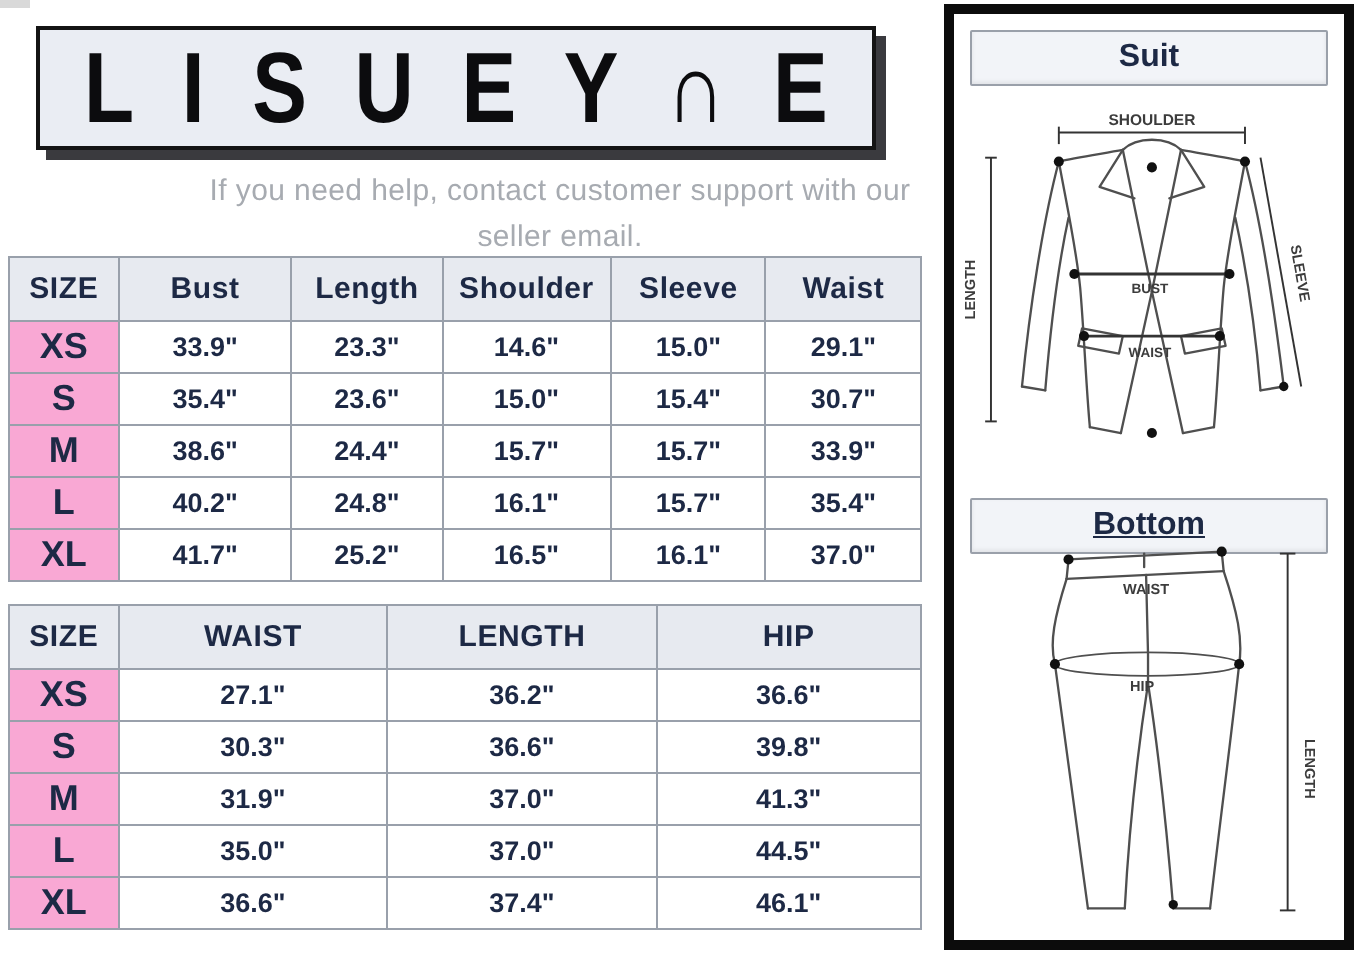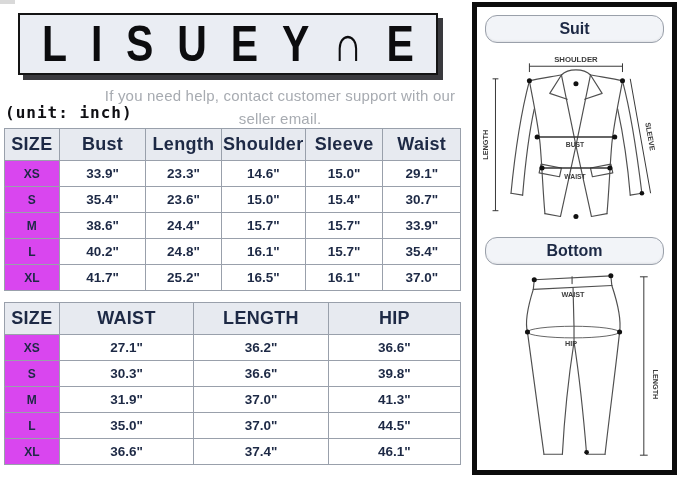--- a/index.html
+++ b/index.html
@@ -36,38 +36,38 @@
   table.size-table {
     position:absolute; left:4px; width:457px; border-collapse:collapse;
     table-layout:fixed; color:#1d2945;
   }
   .suit-table   { top:128px; }
   .bottom-table { top:302px; }
   .size-table th, .size-table td {
     border:1px solid #99a0ab; text-align:center; font-weight:bold;
     padding:0; overflow:hidden; white-space:nowrap;
   }
-  .size-table th { background:#e7eaf0; height:31px; font-size:18px; letter-spacing:0.3px; }
+  .size-table th { background:#e7eaf0; height:31px; font-size:15px; letter-spacing:0.3px; }
   .size-table td { background:#ffffff; height:25px; font-size:13.5px; }
-  .size-table td.size-col { background:#d946ef; font-size:12px; }
+  .size-table td.size-col { background:#f9a8d4; font-size:18px; }
 
   
   .right-panel {
     position:absolute; left:472px; top:2px; width:205px; height:473px;
     background:#ffffff; border:5px solid #0c0c0c; box-sizing:border-box;
   }
   .panel-title {
     position:absolute; left:8px; right:8px; height:26px;
-    border:1.5px solid #9aa0aa; border-radius:12px; background:#f2f4f8;
+    border:1.5px solid #9aa0aa; border-radius:1px; background:#f2f4f8;
     box-shadow:inset 0 -1px 2px rgba(0,0,0,0.08);
     display:flex; align-items:center; justify-content:center;
     font-weight:bold; font-size:16px; color:#1d2945;
   }
   .suit-title   { top:8px; }
-  .bottom-title { top:230px; }
+  .bottom-title { top:242px;text-decoration:underline; }
   .suit-art  { position:absolute; top:42px;  left:2px; }
   .pants-art { position:absolute; top:261px; left:2px; }
   .art-outline { stroke:#4f4f4f; fill:none; stroke-width:1.2; stroke-linecap:round; stroke-linejoin:round; }
   .art-dim     { stroke:#333; fill:none; stroke-width:1; }
   .art-dot     { fill:#111; stroke:none; }
   .art-label   { fill:#3c3c3c; font-weight:bold; font-family:"Liberation Sans",sans-serif; }
 </style>
 </head>
 <body>
 
@@ -83,21 +83,20 @@
       <span class="logo-letter">E</span>
       <span class="logo-letter">Y</span>
       <span class="logo-letter">∩</span>
       <span class="logo-letter">E</span>
     </div>
 
   <div class="fine-print">
     <div>If you need help, contact customer support with our seller email.</div>
   </div>
 
-  <div class="unit-label">(unit: inch)</div>
 
   <table class="size-table suit-table">
     <colgroup>
       <col style="width:12%">
         <col style="width:19%">
         <col style="width:16.5%">
       <col style="width:18.5%">
         <col style="width:17%">
         <col style="width:17%">
     </colgroup>

